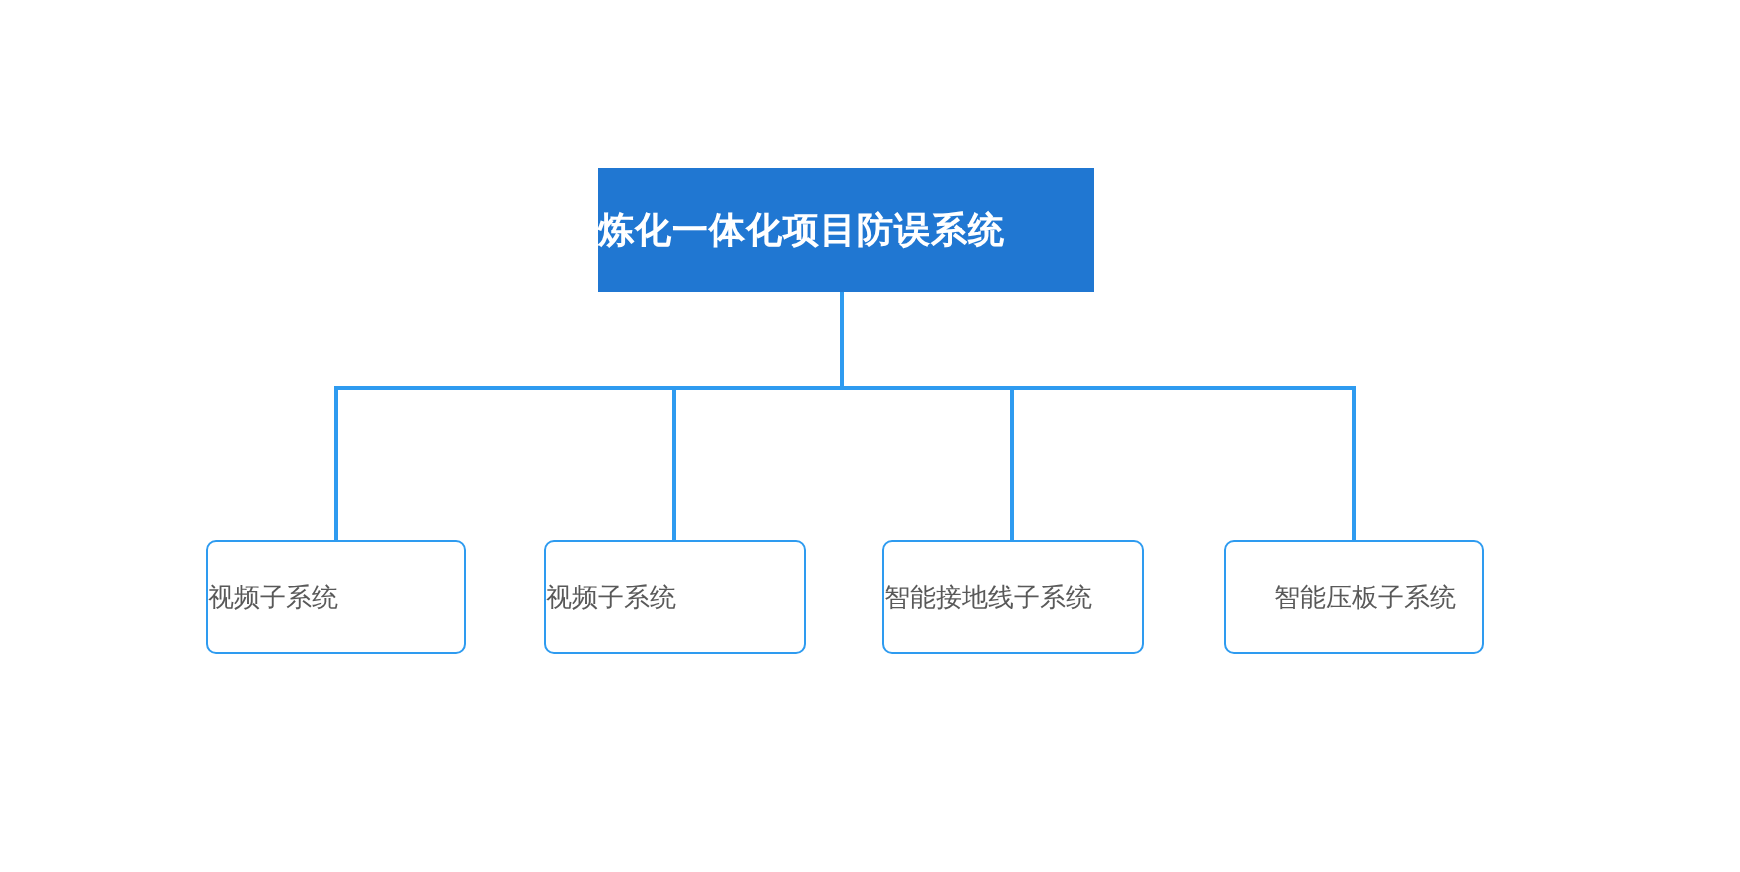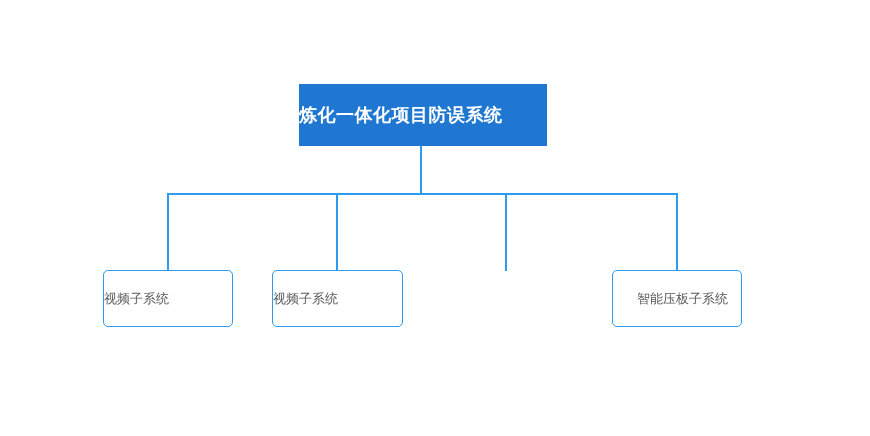--- a/index.html
+++ b/index.html
@@ -87,18 +87,21 @@
   <div class="connector drop drop-4"></div>
 
   <div class="node child-node child-1">
     <span>视频子系统</span>
   </div>
 
   <div class="node child-node child-2">
     <span>视频子系统</span>
   </div>
 
+  <div class="node child-node child-3">
+    <span>智能接地线子系统</span>
+  </div>
 
   <div class="node child-node child-4">
     <span>智能压板子系统</span>
   </div>
 
 </div>
 
 </body></html>

